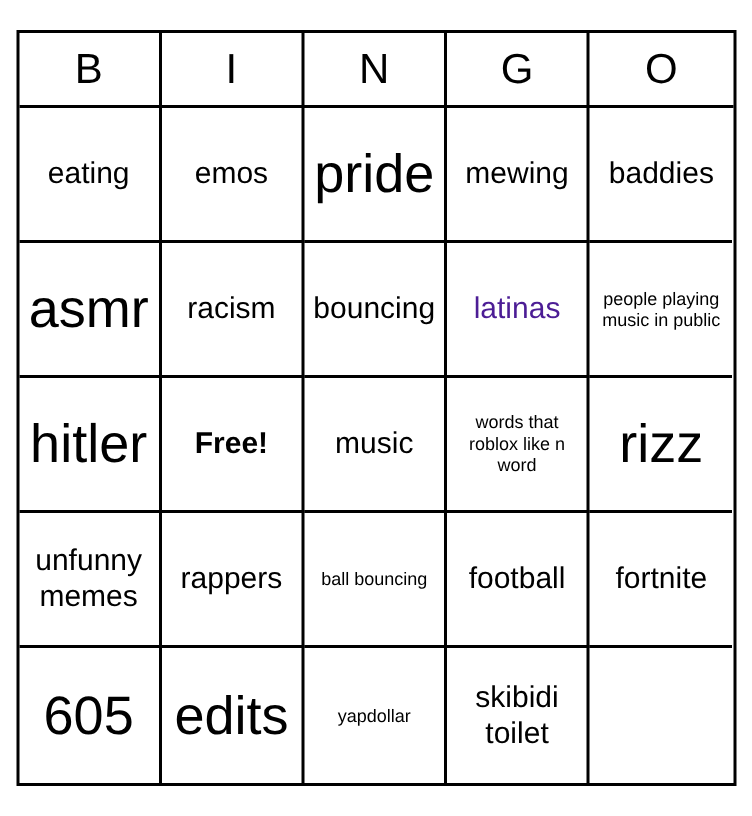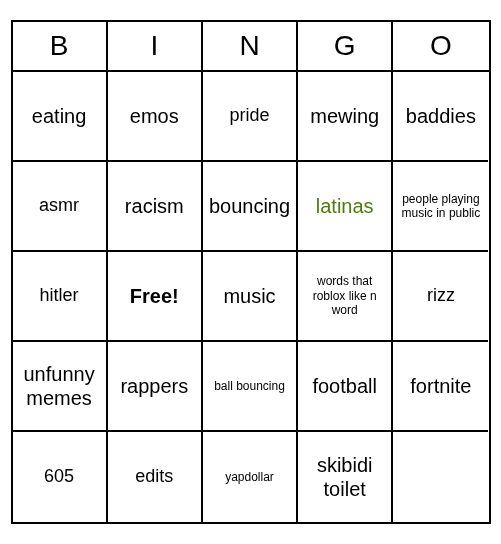--- a/index.html
+++ b/index.html
@@ -64,39 +64,39 @@
 
     .bingo-cell:nth-child(5n) {
       border-right: none;
     }
 
     .bingo-cell:nth-child(n+21) {
       border-bottom: none;
     }
 
     .bingo-cell.large-text {
-      font-size: 18px;
+      font-size: 36px;
       font-weight: normal;
     }
 
     .bingo-cell.medium-text {
       font-size: 20px;
     }
 
     .bingo-cell.small-text {
       font-size: 12px;
     }
 
     .bingo-cell.free {
       font-size: 20px;
       font-weight: bold;
     }
 
     .red-text {
-      color: #4d7c0f;
+      color: #4c1d95;
     }
   </style>
 </head>
 <body>
 
 <div class="bingo-card">
   <div class="bingo-header">
     <div class="bingo-letter">B</div>
     <div class="bingo-letter">I</div>
     <div class="bingo-letter">N</div>

